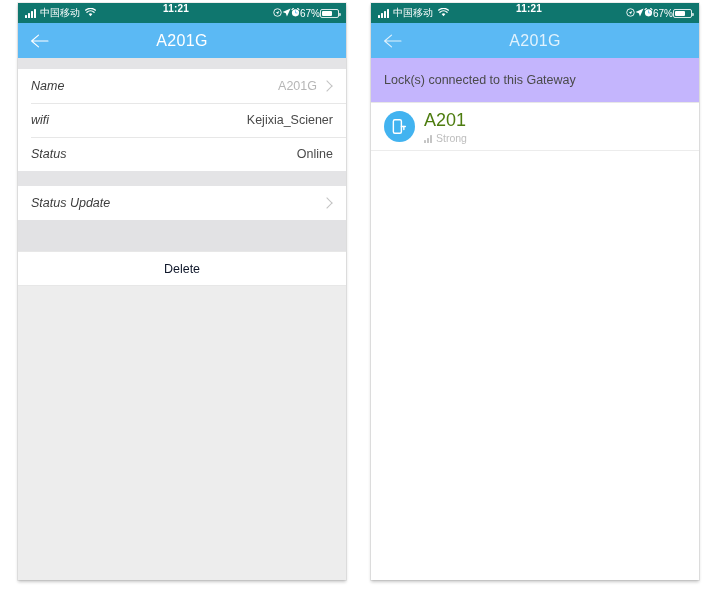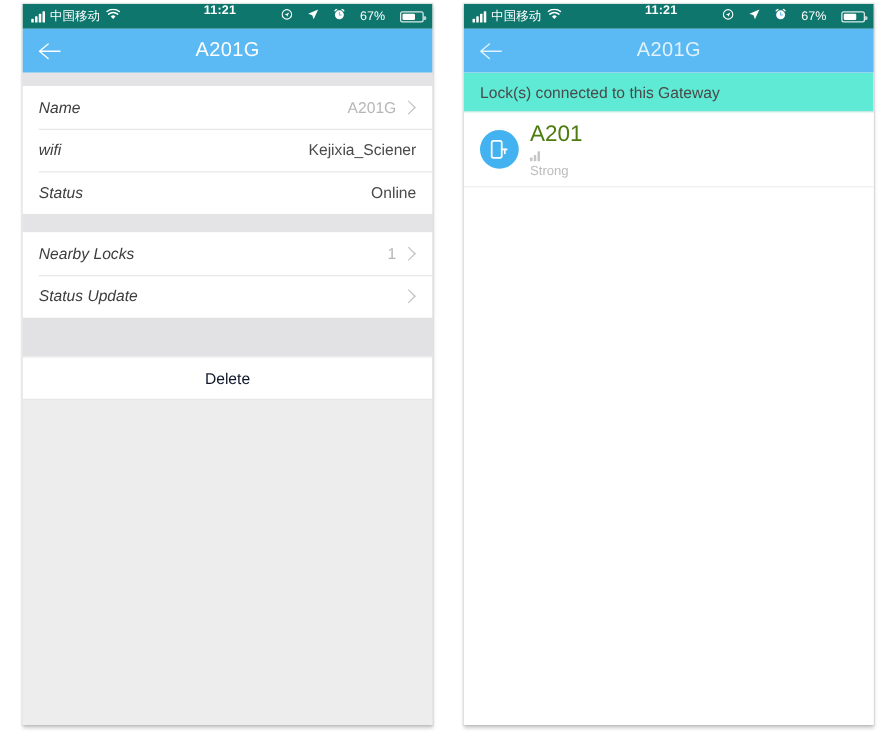--- a/index.html
+++ b/index.html
@@ -67,21 +67,21 @@
     left: 0; right: 12px;
     text-align: center;
     font-size: 10px;
     font-weight: bold;
     letter-spacing: 0.2px;
   }
   .sb-right {
     margin-left: auto;
     display: flex;
     align-items: center;
-    gap: 12px;
+    gap: 0;
     position: relative;
     z-index: 2;
   }
   .sb-pct { font-size: 10px; }
   .sb-batt {
     width: 19px;
     height: 9px;
     border: 1px solid rgba(255,255,255,0.85);
     border-radius: 2px;
     position: relative;
@@ -199,22 +199,22 @@
     font-size: 12.5px;
     color: #0f172a;
     cursor: pointer;
     border-top: 1px solid #e7e7e7;
     border-bottom: 1px solid #e7e7e7;
   }
   .filler { background: #ededed; height: 100%; }
 
   
   .list-header {
-    height: 32px;
-    background: #5eead4;
+    height: 45px;
+    background: #c4b5fd;
     display: flex;
     align-items: center;
     padding: 0 13px;
     font-size: 12.5px;
     color: #4a4a4a;
     border-bottom: 1px solid #e7e7e7;
     box-sizing: border-box;
   }
   .lock-row {
     background: #ffffff;
@@ -239,23 +239,22 @@
     display: flex;
     flex-direction: column;
     gap: 3px;
   }
   .lock-name {
     font-size: 18px;
     color: #4d7c0f;
   }
   .lock-signal {
     display: flex;
-    align-items: flex-start;
+    align-items: center;
     gap: 4px;
-    flex-direction: column;
   }
   .sig-bars {
     display: flex;
     align-items: flex-end;
     gap: 1px;
     height: 8px;
   }
   .sig-bars i {
     display: block;
     width: 2px;
@@ -351,27 +350,20 @@
         <span class="row-label">Status</span>
         <span class="row-right">
           <span class="row-value">Online</span>
         </span>
       </div>
     </div>
 
     <div class="gap gap-mid"></div>
 
     <div class="group">
-      <div class="row">
-        <span class="row-label">Nearby Locks</span>
-        <span class="row-right">
-          <span class="row-value muted">1</span>
-          <span class="chev"></span>
-        </span>
-      </div>
       <div class="row">
         <span class="row-label">Status Update</span>
         <span class="row-right">
           <span class="row-value muted"></span>
           <span class="chev"></span>
         </span>
       </div>
     </div>
 
     <div class="gap-block"></div>

